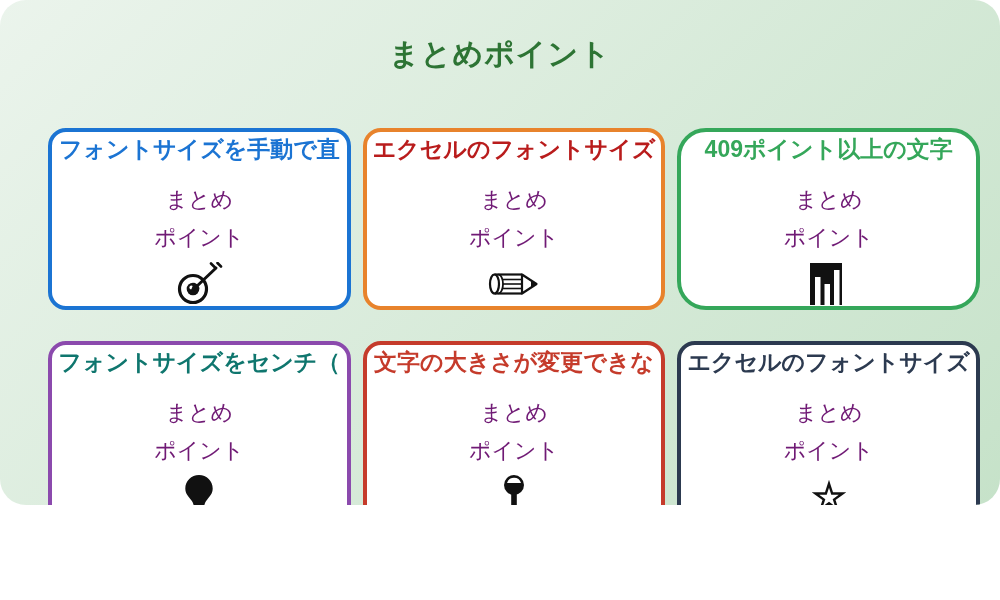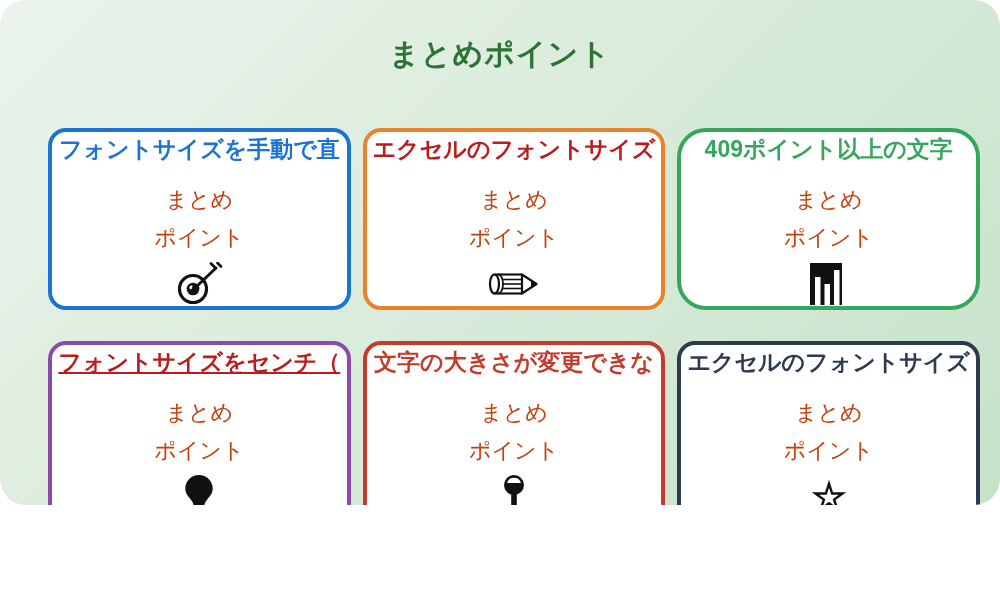--- a/index.html
+++ b/index.html
@@ -55,21 +55,21 @@
     line-height: 34px;
     font-weight: 700;
     white-space: nowrap;
     text-align: center;
     text-shadow: 1px 1px 0 rgba(255,255,255,0.85);
   }
   .card-line {
     margin: 3px;
     font-size: 22px;
     line-height: 32px;
-    color: #c2410c;
+    color: #701a75;
     text-align: center;
   }
   .card-line.first { margin-top: 18px; }
   .card-icon {
     margin-top: 4px;
     height: 48px;
     display: flex;
     align-items: center;
     justify-content: center;
   }
@@ -130,21 +130,21 @@
           <svg width="42" height="46" viewBox="0 0 42 46">
             <rect x="2" y="2" width="32" height="42" fill="#111"></rect>
             <rect x="7" y="16" width="5.5" height="28" fill="#fff"></rect>
             <rect x="16.5" y="23" width="5.5" height="21" fill="#fff"></rect>
             <rect x="26" y="9" width="5.5" height="35" fill="#fff"></rect>
           </svg>
         </div>
       </section>
 
       <section class="card" style="border-color: rgb(139, 74, 173); background: rgb(255, 255, 255);">
-        <h2 class="card-title" style="color: #b91c1c; text-decoration: underline;">フォントサイズをセンチ（</h2>
+        <h2 class="card-title" style="color: #0f766e;">フォントサイズをセンチ（</h2>
         <p class="card-line first">まとめ</p>
         <p class="card-line">ポイント</p>
         <div class="card-icon">
           <svg width="32" height="48" viewBox="0 0 32 48">
             <path d="M16,1 C23.7,1 29.7,7 29.7,14.6 C29.7,19.7 26.6,22.7 24.1,25.7 C22.1,28.1 21.2,30.4 21.2,33.2 L10.8,33.2 C10.8,30.4 9.9,28.1 7.9,25.7 C5.4,22.7 2.3,19.7 2.3,14.6 C2.3,7 8.3,1 16,1 Z" fill="#111"></path>
             <rect x="11" y="37" width="10" height="7.5" rx="3.2" fill="#111"></rect>
           </svg>
         </div>
       </section>
 

